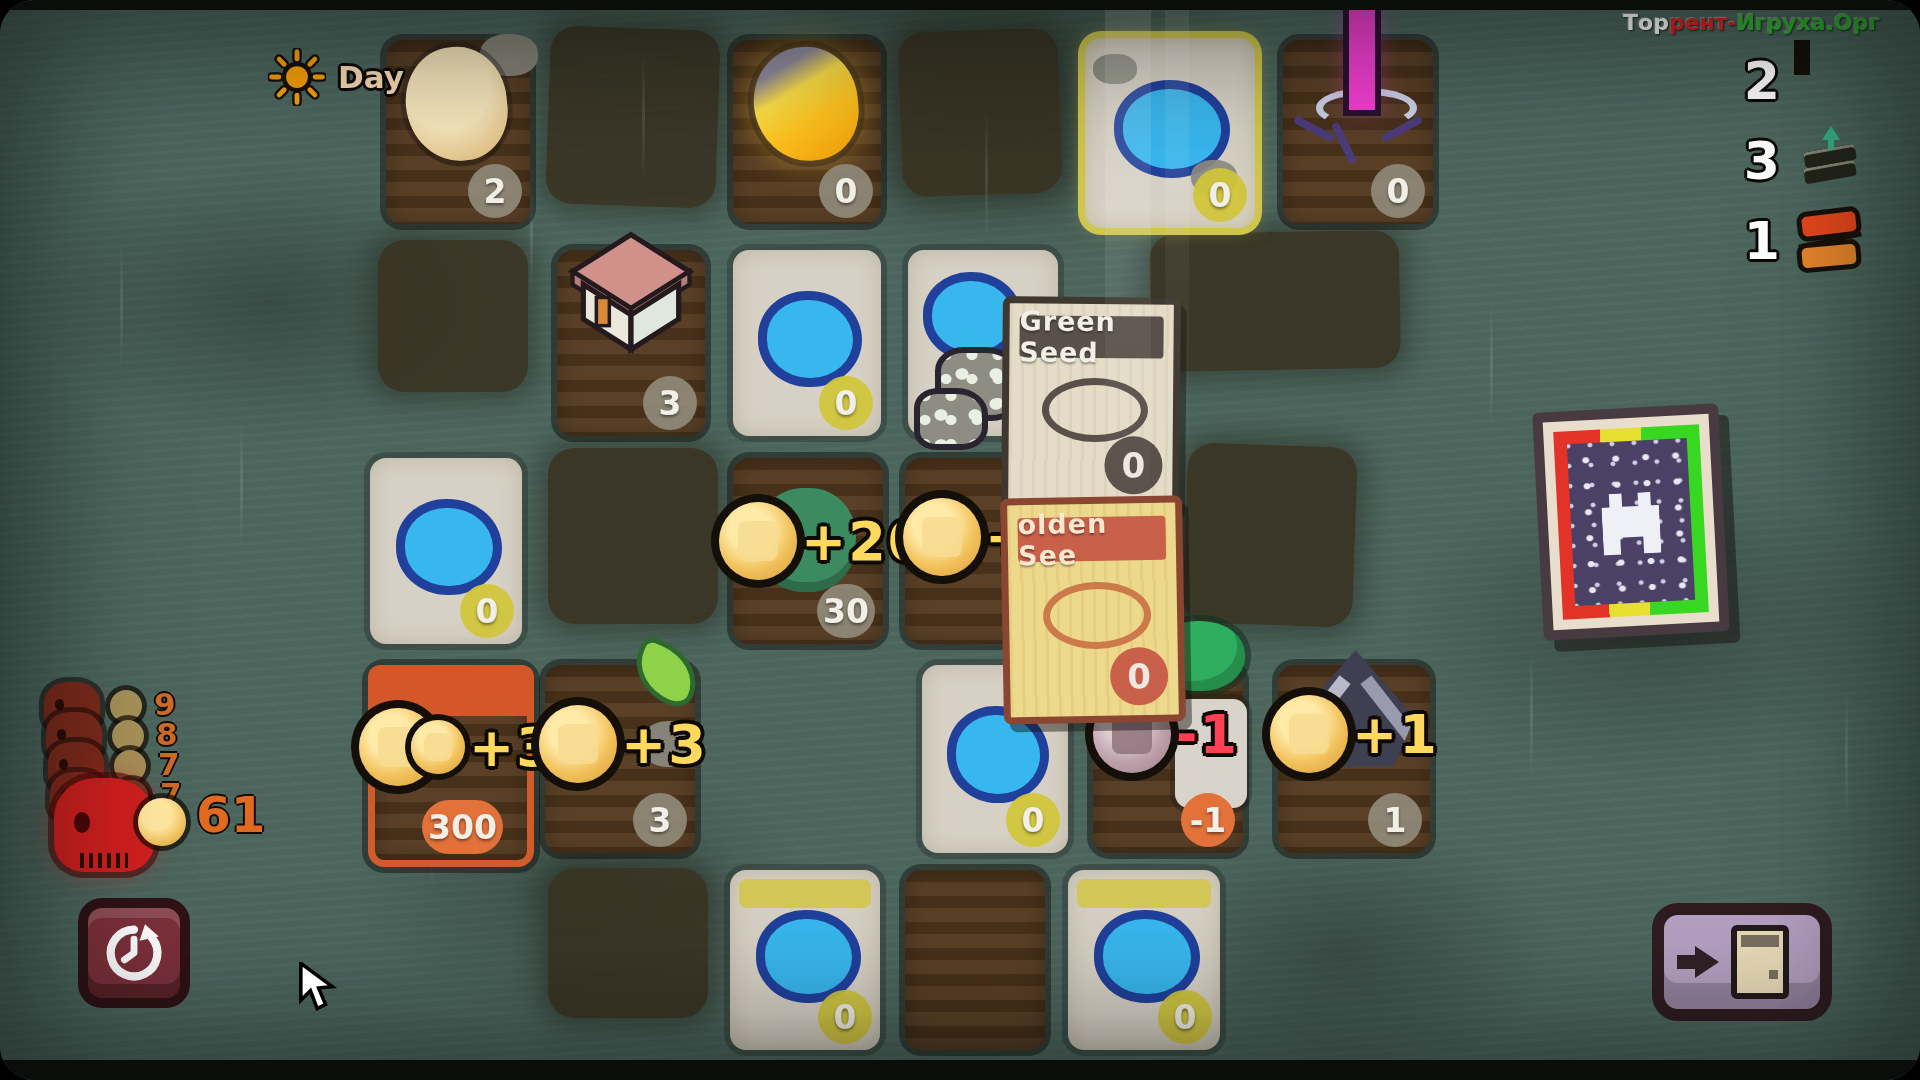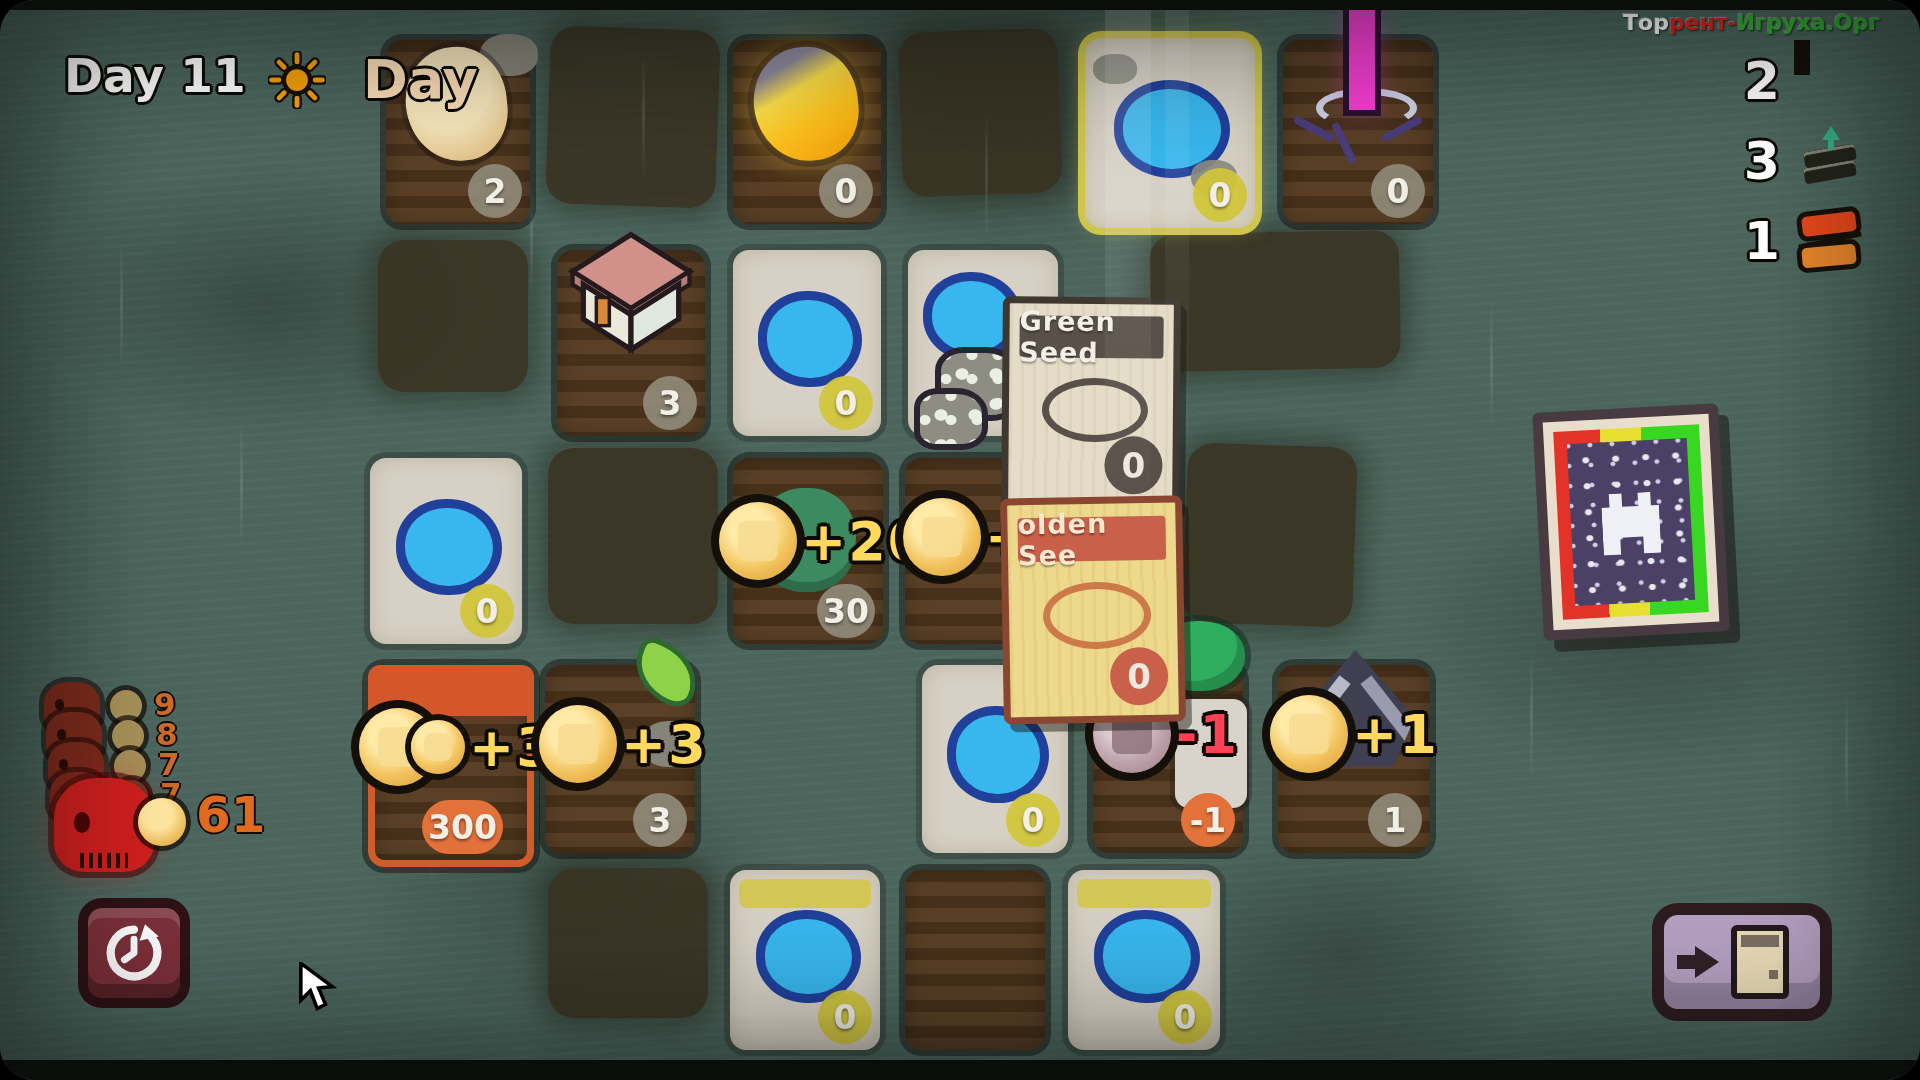--- a/index.html
+++ b/index.html
@@ -67,21 +67,21 @@
   .card-oval{position:absolute;left:20%;top:37%;width:56%;height:25%;border:7px solid;border-radius:50%;}
   .green .card-oval{border-color:#59504a;}
   .gold .card-oval{border-color:#cc7a4a;}
   .card-count{position:absolute;right:10px;bottom:10px;width:58px;height:58px;border-radius:50%;display:flex;align-items:center;justify-content:center;font-size:34px;color:#efe8e0;}
   .green .card-count{background:#59504a;}
   .gold .card-count{background:#c8604a;}
   
   .hud{z-index:50;}
   #day-counter{left:64px;top:48px;font-size:47px;}
   #phase{left:268px;top:48px;display:flex;align-items:center;gap:12px;}
-  #phase .label{font-size:54px;color:#fbdcb6;margin-left:25px;}
+  #phase .label{font-size:31px;color:#fbdcb6;}
   #watermark{right:40px;top:10px;font-size:22px;z-index:55;}
   #watermark span{text-shadow:1px 1px 2px rgba(0,0,0,.65),-1px -1px 1px rgba(255,255,255,.35);}
   .wm-w{color:#fff;}.wm-r{color:#e32222;}.wm-g{color:#2fb52f;}
   .resource{position:absolute;right:56px;display:flex;align-items:center;gap:18px;z-index:50;}
   .res-value{min-width:44px;text-align:right;font-size:52px;}
   .res-icon{width:66px;height:66px;flex:none;position:relative;}
   .res-icon .coin{width:58px;height:58px;margin:4px;}
   .plank{position:absolute;left:4px;width:54px;height:20px;border-radius:5px;box-shadow:0 0 0 5px #17120a;}
   .plank.a{top:6px;background:#e8481c;transform:rotate(-7deg);}
   .plank.b{top:38px;background:#e8862c;transform:rotate(-5deg);}
@@ -270,21 +270,20 @@
     <div class="card-header">Green Seed</div>
     <div class="card-oval"></div>
     <div class="card-count">0</div>
   </div>
   <div class="seed-card gold" style="left:1002px;top:497px;width:168px;height:212px;transform:rotate(-1deg)">
     <div class="card-header">olden See</div>
     <div class="card-oval"></div>
     <div class="card-count">0</div>
   </div>
 
-  <div class="abs hud px" id="day-counter">Day 11</div>
 
   <div class="abs hud" id="phase">
     <svg width="58" height="58" viewBox="0 0 24 24">
       <g stroke="#17100a" stroke-width="4" stroke-linecap="round">
         <line x1="12" y1="1.5" x2="12" y2="4.5"></line>
           <line x1="12" y1="19.5" x2="12" y2="22.5"></line>
         <line x1="1.5" y1="12" x2="4.5" y2="12"></line>
           <line x1="19.5" y1="12" x2="22.5" y2="12"></line>
         <line x1="4.6" y1="4.6" x2="6.7" y2="6.7"></line>
           <line x1="17.3" y1="17.3" x2="19.4" y2="19.4"></line>

